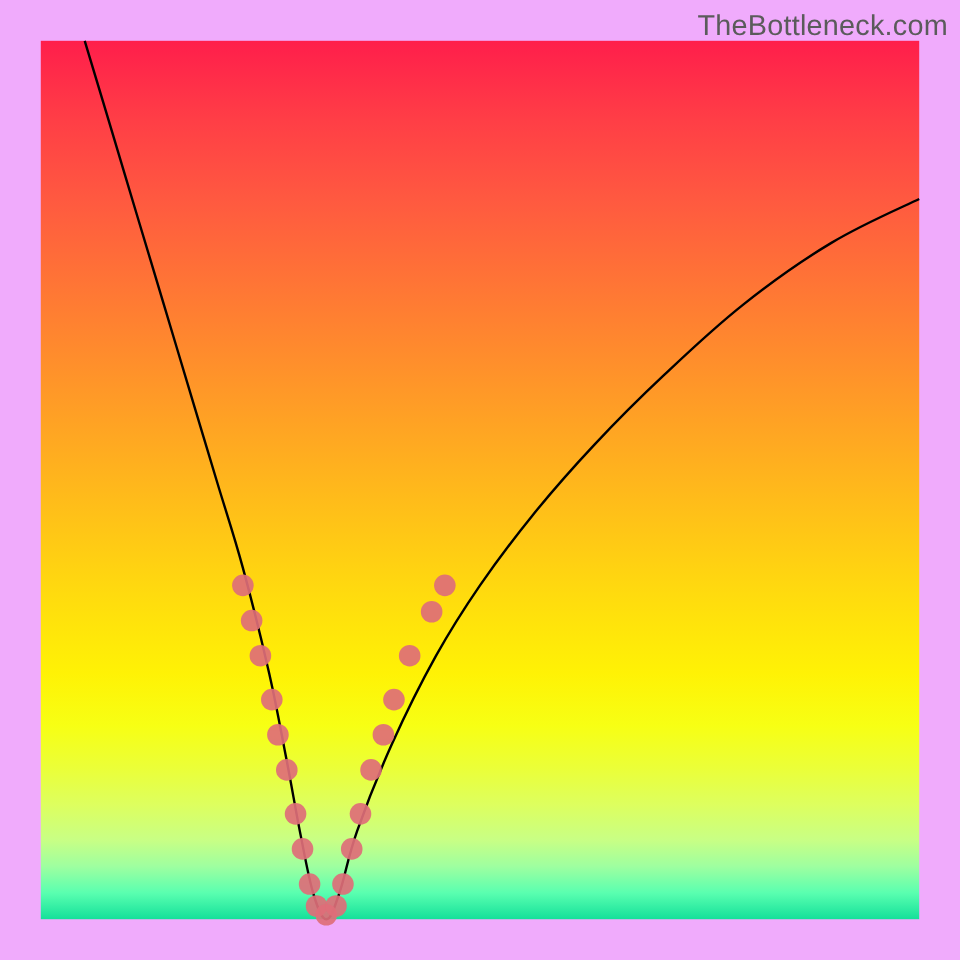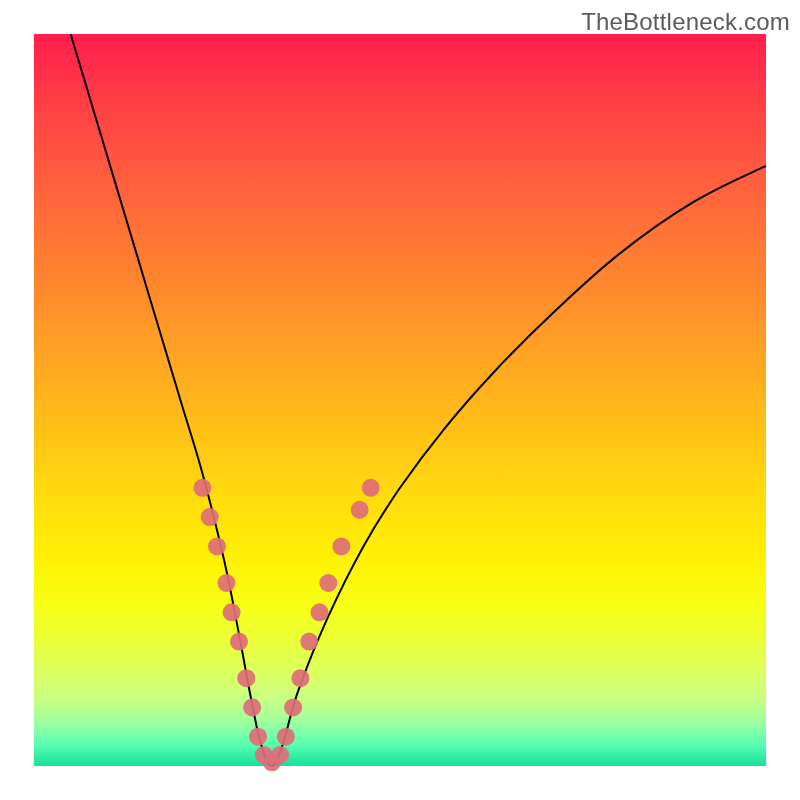--- a/index.html
+++ b/index.html
@@ -8,21 +8,21 @@
     width: 800px;
     height: 800px;
     overflow: hidden;
     background: #000;
     font-family: Arial, Helvetica, sans-serif;
   }
   .frame {
     position: relative;
     width: 800px;
     height: 800px;
-    background: #ffffff;
+    background: #f0abfc;
   }
   .plot-area {
     position: absolute;
     left: 34px;
     top: 34px;
     width: 732px;
     height: 732px;
     background: linear-gradient(to bottom,
       #ff1e4b 0%,
       #ff3e46 9%,

